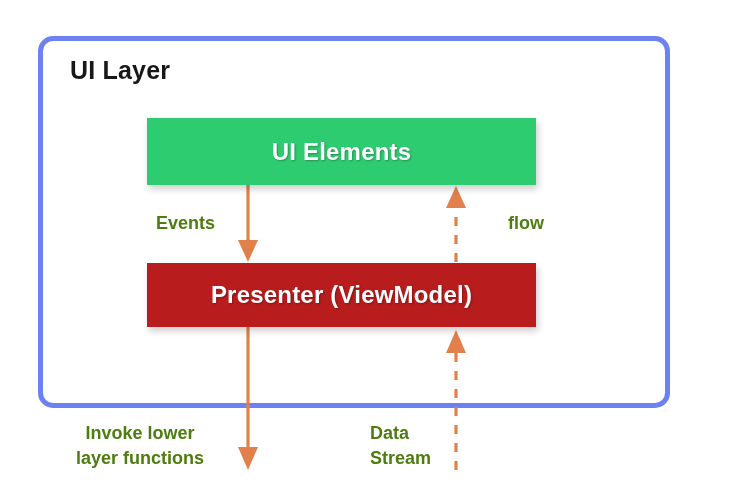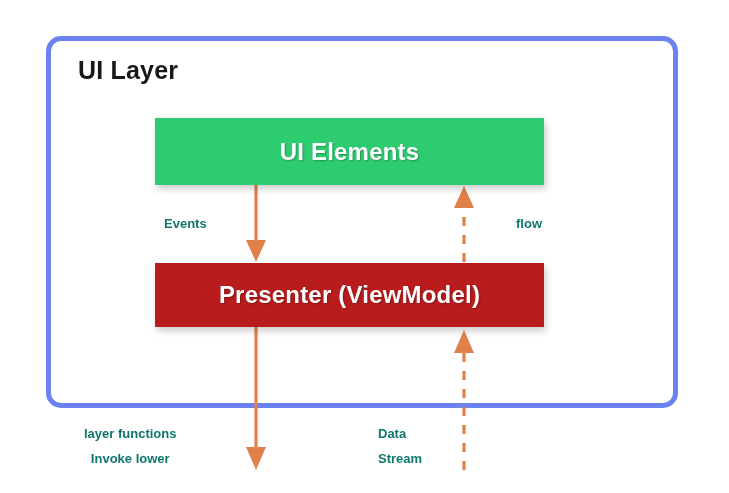--- a/index.html
+++ b/index.html
@@ -12,21 +12,20 @@
     height: 493px;
     position: relative;
     overflow: hidden;
     font-family: "Liberation Sans", sans-serif;
     -webkit-font-smoothing: antialiased;
   }
 
   #diagram {
     position: absolute;
     inset: 0;
-    margin-left: 8px;
   }
 
   
   .layer-box {
     position: absolute;
     left: 38px;
     top: 36px;
     width: 632px;
     height: 372px;
     border: 5px solid #6c82f0;
@@ -72,23 +71,23 @@
   }
   #presenter-box {
     top: 263px;
     height: 64px;
     background: #b91c1c;
   }
 
   
   .conn-label {
     position: absolute;
-    color: #0f766e;
+    color: #4d7c0f;
     font-weight: bold;
-    font-size: 13px;
+    font-size: 18px;
     white-space: nowrap;
     line-height: 25px;
   }
   #label-events  { left: 156px; top: 211px; }
   #label-flow    { left: 508px; top: 211px; }
   #label-invoke  { left: 76px;  top: 421px; text-align: center; }
   #label-data    { left: 370px; top: 421px; width: 68px; }
 
   
   #arrows {
@@ -138,22 +137,22 @@
 
   <div class="comp-box" id="presenter-box">
     <span class="comp-label">Presenter (ViewModel)</span>
   </div>
 
   <div class="conn-label" id="label-events">Events</div>
 
   <div class="conn-label" id="label-flow">flow</div>
 
   <div class="conn-label" id="label-invoke">
+    <div>Invoke lower</div>
     <div>layer functions</div>
-    <div>Invoke lower</div>
   </div>
 
   <div class="conn-label" id="label-data">
     <div>Data</div>
     <div>Stream</div>
   </div>
 
 </div>
 
 </body></html>

